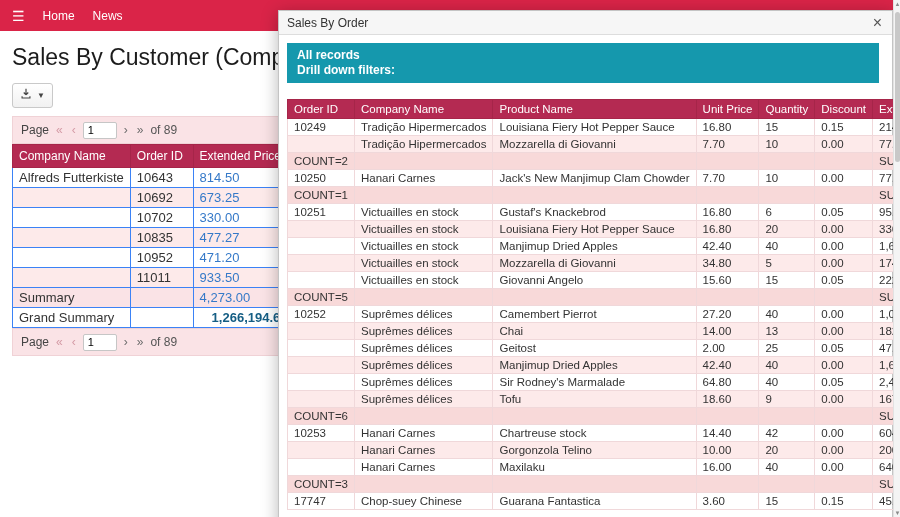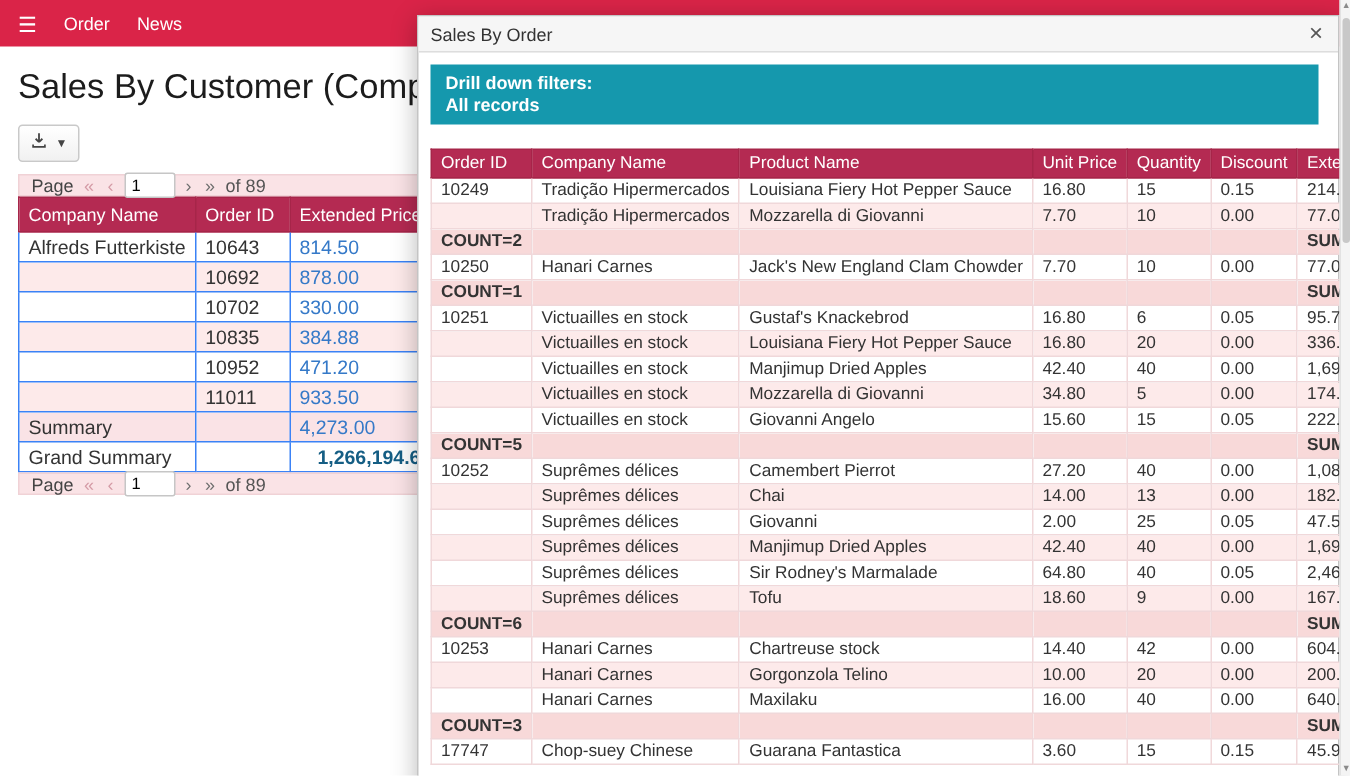--- a/index.html
+++ b/index.html
@@ -18,21 +18,21 @@
   
   .page-title { font-size:23px; font-weight:500; color:#1c1c1c; margin:13px 0 10px 12px; }
   .export-btn {
     margin:2px 0 8px 12px; display:inline-flex; align-items:center; gap:5px;
     background:linear-gradient(#fff,#f1f1f1); border:1px solid #c9c9c9; border-radius:3px;
     padding:4px 7px; cursor:pointer; color:#444;
   }
   .caret { font-size:8px; color:#444; }
   .grid-wrap { margin-left:12px; width:314px; font-size:12px; }
   .pager {
-    display:flex; align-items:center; gap:5px; padding:3px 8px; height:15px;
+    display:flex; align-items:center; gap:5px; padding:3px 8px; height:28px;
     background:var(--pager-bg,#fae3e6); border:1px solid #f0d2d6; color:#444; font-size:12px;
   }
   .pager-btn { background:none; border:none; font-size:12px; padding:0 2px; cursor:pointer; line-height:1; }
   .pager-btn.muted { color:#d49aa5; }
   .pager-btn.active { color:#6e6e6e; }
   .pager-input {
     width:34px; height:17px; border:1px solid #c6c6c6; border-radius:2px;
     font-size:11px; padding:1px 4px; font-family:"Liberation Sans",sans-serif;
   }
   .pager-of { color:#555; }
@@ -66,40 +66,40 @@
     padding:5px 10px; line-height:15px; margin-bottom:16px;
   }
   .order-table th {
     background:var(--grid-header,#b42a52); color:#fff; font-weight:normal; text-align:left;
     font-size:11.5px; padding:3px 6px; border:1px solid #a62549; white-space:nowrap;
   }
   .order-table td {
     border:1px solid #f0d8da; padding:2px 6px; font-size:11.5px; height:17px;
     white-space:nowrap; overflow:hidden; color:#333;
   }
-  .order-table tr.group td { background:var(--group-row,#f8d9d9);font-weight:bold; }
+  .order-table tr.group td { background:var(--group-row,#f8d9d9); }
   .order-table col.c0{width:54px;} .order-table col.c1{width:158px;} .order-table col.c2{width:148px;}
   .order-table col.c3{width:47px;} .order-table col.c4{width:44px;} .order-table col.c5{width:46px;}
   .order-table col.c6{width:94px;}
   .cust-table col.c0{width:118px;} .cust-table col.c1{width:72px;} .cust-table col.c2{width:124px;}
   
   .scrollbar {
     position:absolute; right:0; top:0; width:7px; height:517px; z-index:30;
     background:#f4f4f4; border-left:1px solid #e2e2e2;
   }
   .scroll-thumb { position:absolute; left:1px; top:12px; width:5px; height:150px; background:#c8c8c8; border-radius:3px; }
   .scroll-arrow { position:absolute; left:0; width:7px; font-size:6px; color:#8a8a8a; text-align:center; }
   .scroll-arrow.up { top:1px; } .scroll-arrow.down { bottom:1px; }
 </style>
 </head>
 <body>
 
 <div class="navbar">
   <span class="hamburger">☰</span>
-  <a class="nav-link">Order</a>
+  <a class="nav-link">Home</a>
   <a class="nav-link">News</a>
 </div>
 
 <div>
   <div class="page-title">Sales By Customer (Compact)</div>
 
   <button class="export-btn">
     <span>
       <svg width="12" height="12" viewBox="0 0 16 16" fill="#444">
           <path d="M8 1v8M8 9l-3-3M8 9l3-3" stroke="#444" stroke-width="1.6" fill="none"></path>
@@ -136,31 +136,31 @@
       </thead>
       <tbody>
           <tr>
             <td>Alfreds Futterkiste</td>
             <td>10643</td>
             <td><a class="link">814.50</a></td>
           </tr>
           <tr class="stripe">
             <td></td>
             <td>10692</td>
-            <td><a class="link">878.00</a></td>
+            <td><a class="link">673.25</a></td>
           </tr>
           <tr>
             <td></td>
             <td>10702</td>
             <td><a class="link">330.00</a></td>
           </tr>
           <tr class="stripe">
             <td></td>
             <td>10835</td>
-            <td><a class="link">384.88</a></td>
+            <td><a class="link">477.27</a></td>
           </tr>
           <tr>
             <td></td>
             <td>10952</td>
             <td><a class="link">471.20</a></td>
           </tr>
           <tr class="stripe">
             <td></td>
             <td>11011</td>
             <td><a class="link">933.50</a></td>
@@ -192,22 +192,22 @@
   </div>
 </div>
 
 <div class="modal">
   <div class="modal-header">
     <span>Sales By Order</span>
     <span class="modal-close">×</span>
   </div>
   <div class="modal-body">
     <div class="banner">
+      <div>All records</div>
       <div>Drill down filters:</div>
-      <div>All records</div>
     </div>
     <table class="order-table">
       <colgroup>
           <col class="c0">
           <col class="c1">
           <col class="c2">
           <col class="c3">
           <col class="c4">
           <col class="c5">
           <col class="c6">
@@ -247,21 +247,21 @@
             <td></td>
             <td></td>
             <td></td>
             <td></td>
             <td></td>
             <td>SUM=291.20</td>
           </tr>
           <tr>
             <td>10250</td>
             <td>Hanari Carnes</td>
-            <td>Jack's New England Clam Chowder</td>
+            <td>Jack's New Manjimup Clam Chowder</td>
             <td>7.70</td>
             <td>10</td>
             <td>0.00</td>
             <td>77.00</td>
           </tr>
           <tr class="group">
             <td>COUNT=1</td>
             <td></td>
             <td></td>
             <td></td>
@@ -337,21 +337,21 @@
             <td>Suprêmes délices</td>
             <td>Chai</td>
             <td>14.00</td>
             <td>13</td>
             <td>0.00</td>
             <td>182.00</td>
           </tr>
           <tr>
             <td></td>
             <td>Suprêmes délices</td>
-            <td>Giovanni</td>
+            <td>Geitost</td>
             <td>2.00</td>
             <td>25</td>
             <td>0.05</td>
             <td>47.50</td>
           </tr>
           <tr class="stripe">
             <td></td>
             <td>Suprêmes délices</td>
             <td>Manjimup Dried Apples</td>
             <td>42.40</td>

